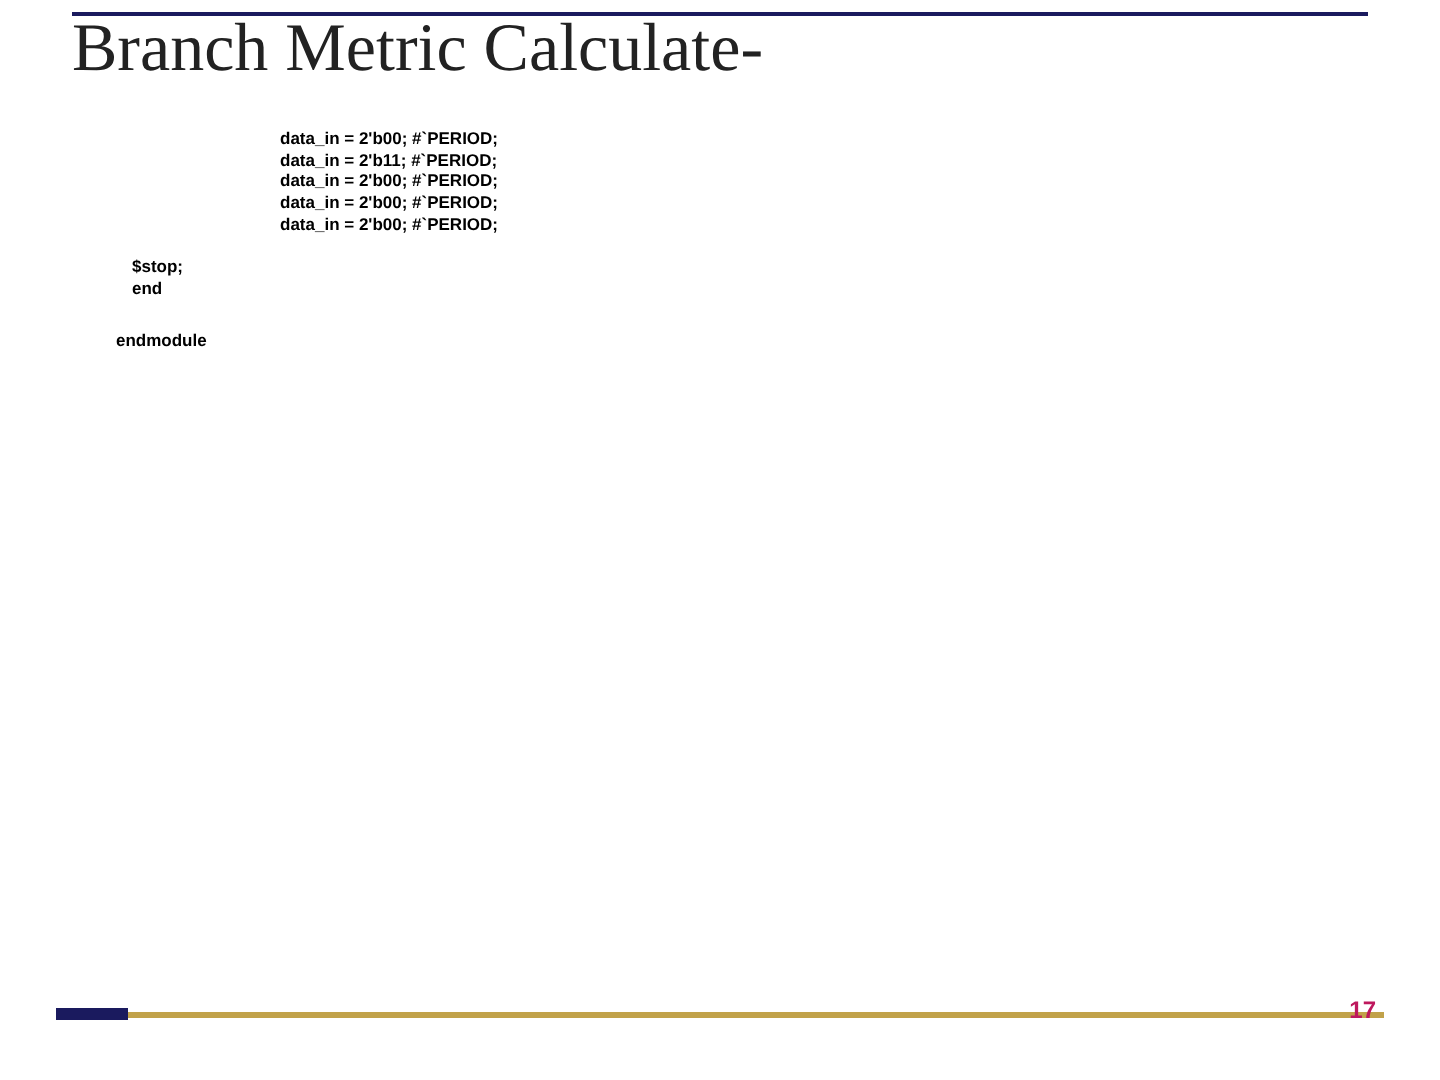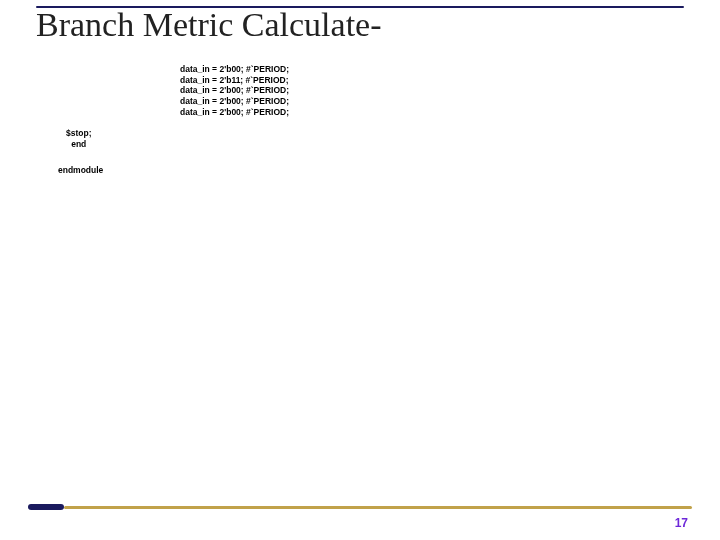--- a/index.html
+++ b/index.html
@@ -1,15 +1,15 @@
 <!DOCTYPE html>
 <html><head>
 <meta charset="utf-8">
 <style>
-  * { margin: 0; padding: 0; box-sizing: border-box; border-radius: 16px; }
+  * { margin: 0; padding: 0; box-sizing: border-box; }
   html, body { width: 720px; height: 540px; background: #fff; font-family: Georgia, "Times New Roman", serif; position: relative; overflow: hidden; }
   .slide {
     position: absolute;
     top: 0; left: 0;
     width: 720px; height: 540px;
     background: #fff;
   }
   .top-rule {
     position: absolute;
     top: 6px;
@@ -32,33 +32,31 @@
   .code-block {
     position: absolute;
     top: 64px;
     left: 140px;
     font-family: Arial, Helvetica, sans-serif;
     font-size: 8.5px;
     font-weight: 700;
     line-height: 1.25;
     color: #000;
     white-space: pre;
-    margin-left: 40px;
   }
   .stop-block {
     position: absolute;
     top: 128px;
     left: 66px;
     font-family: Arial, Helvetica, sans-serif;
     font-size: 8.5px;
     font-weight: 700;
     line-height: 1.25;
     color: #000;
     white-space: pre;
-    text-align: center;
   }
   .endmodule {
     position: absolute;
     top: 165px;
     left: 58px;
     font-family: Arial, Helvetica, sans-serif;
     font-size: 8.5px;
     font-weight: 700;
     color: #000;
     white-space: pre;
@@ -78,25 +76,25 @@
   }
   .footer-bar .gold {
     position: absolute;
     left: 36px; top: 2px;
     width: 628px; height: 3px;
     background: #c1a24a;
   }
   .page-num {
     position: absolute;
     right: 32px;
-    bottom: 10px;
+    bottom: 28px;
     font-family: Arial, Helvetica, sans-serif;
     font-size: 12px;
     font-weight: 700;
-    color: #6d28d9;
+    color: #be185d;
   }
 </style>
 </head>
 <body>
 
 <div class="slide">
   <div class="top-rule"></div>
 
   <div class="title">
     <span>Branch Metric Calculate-</span><br>

